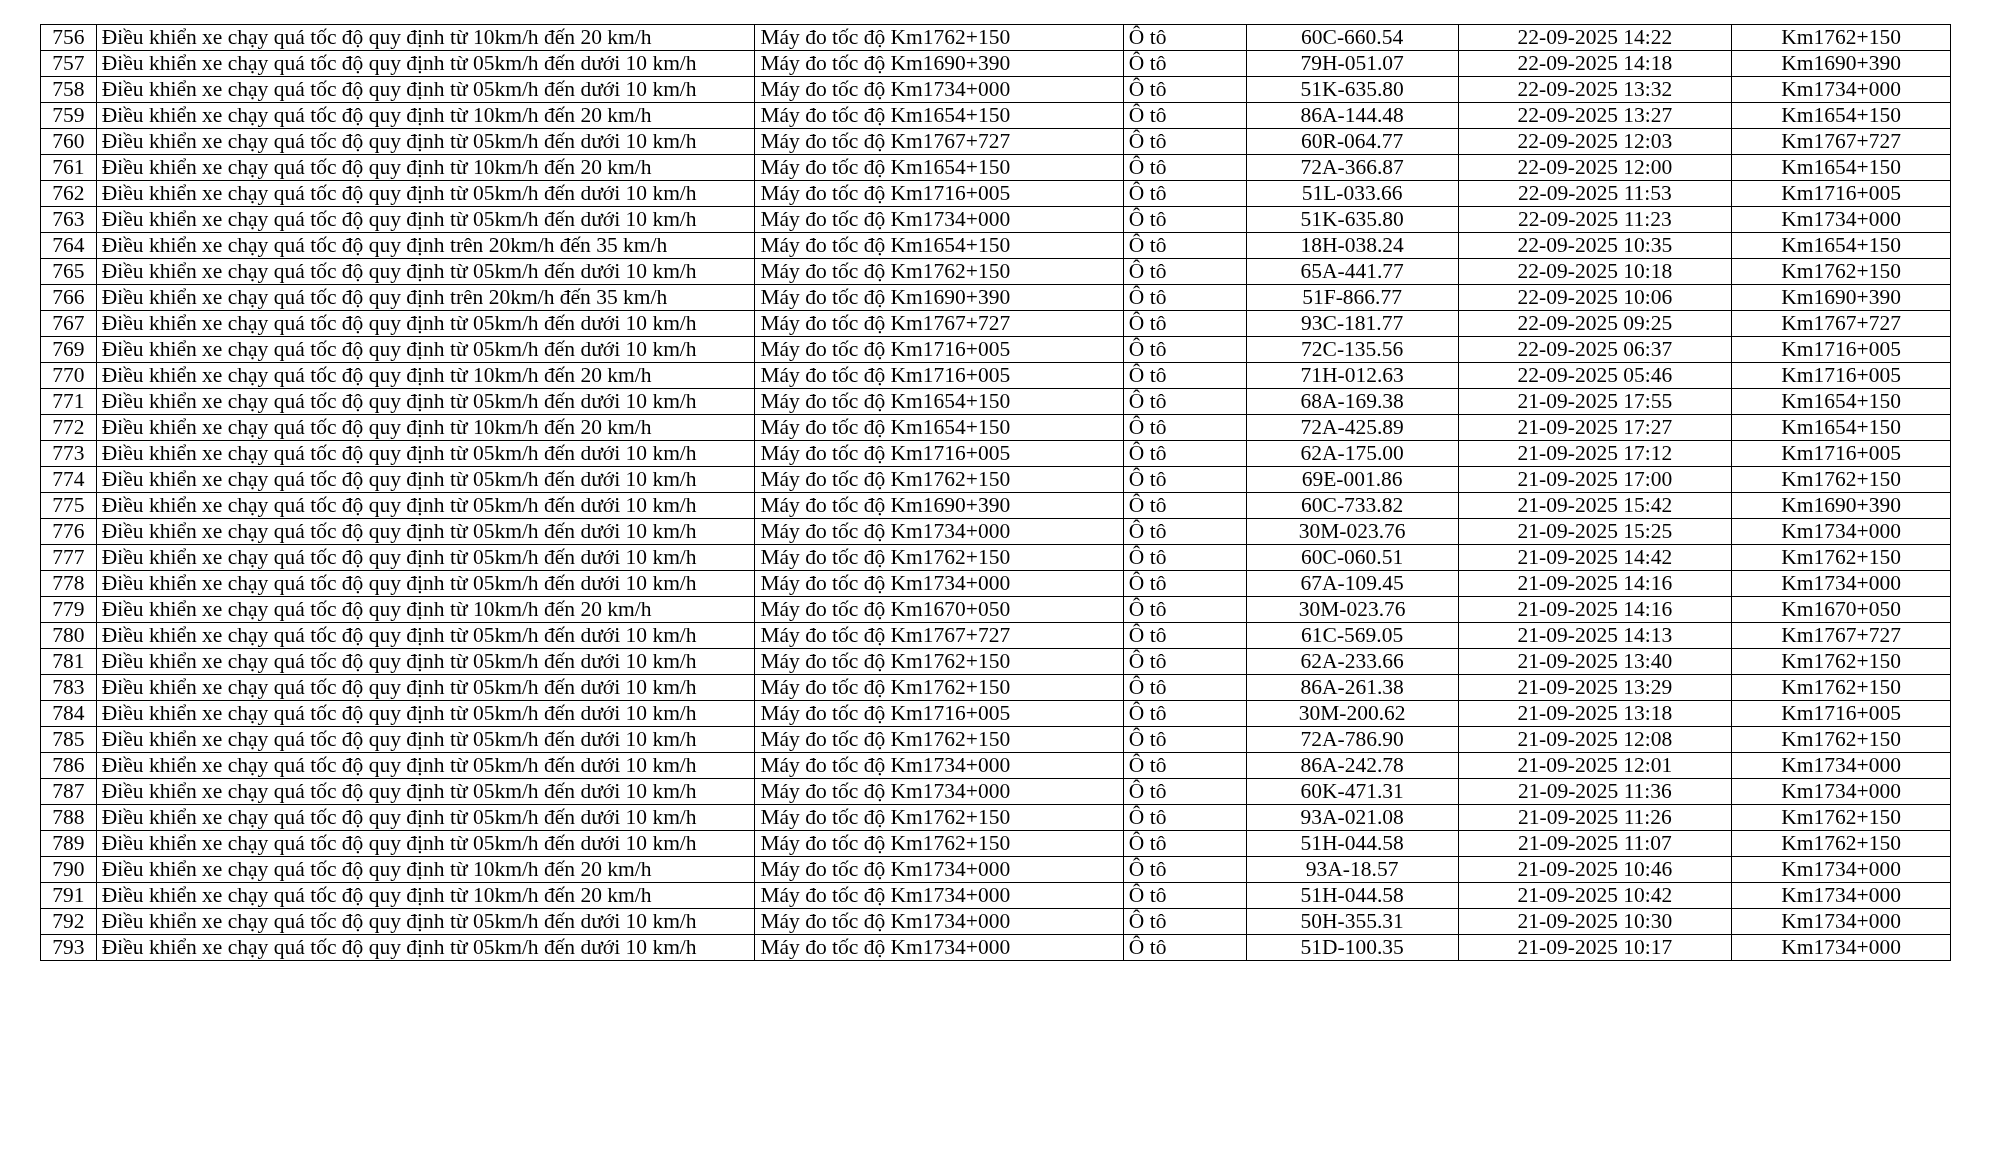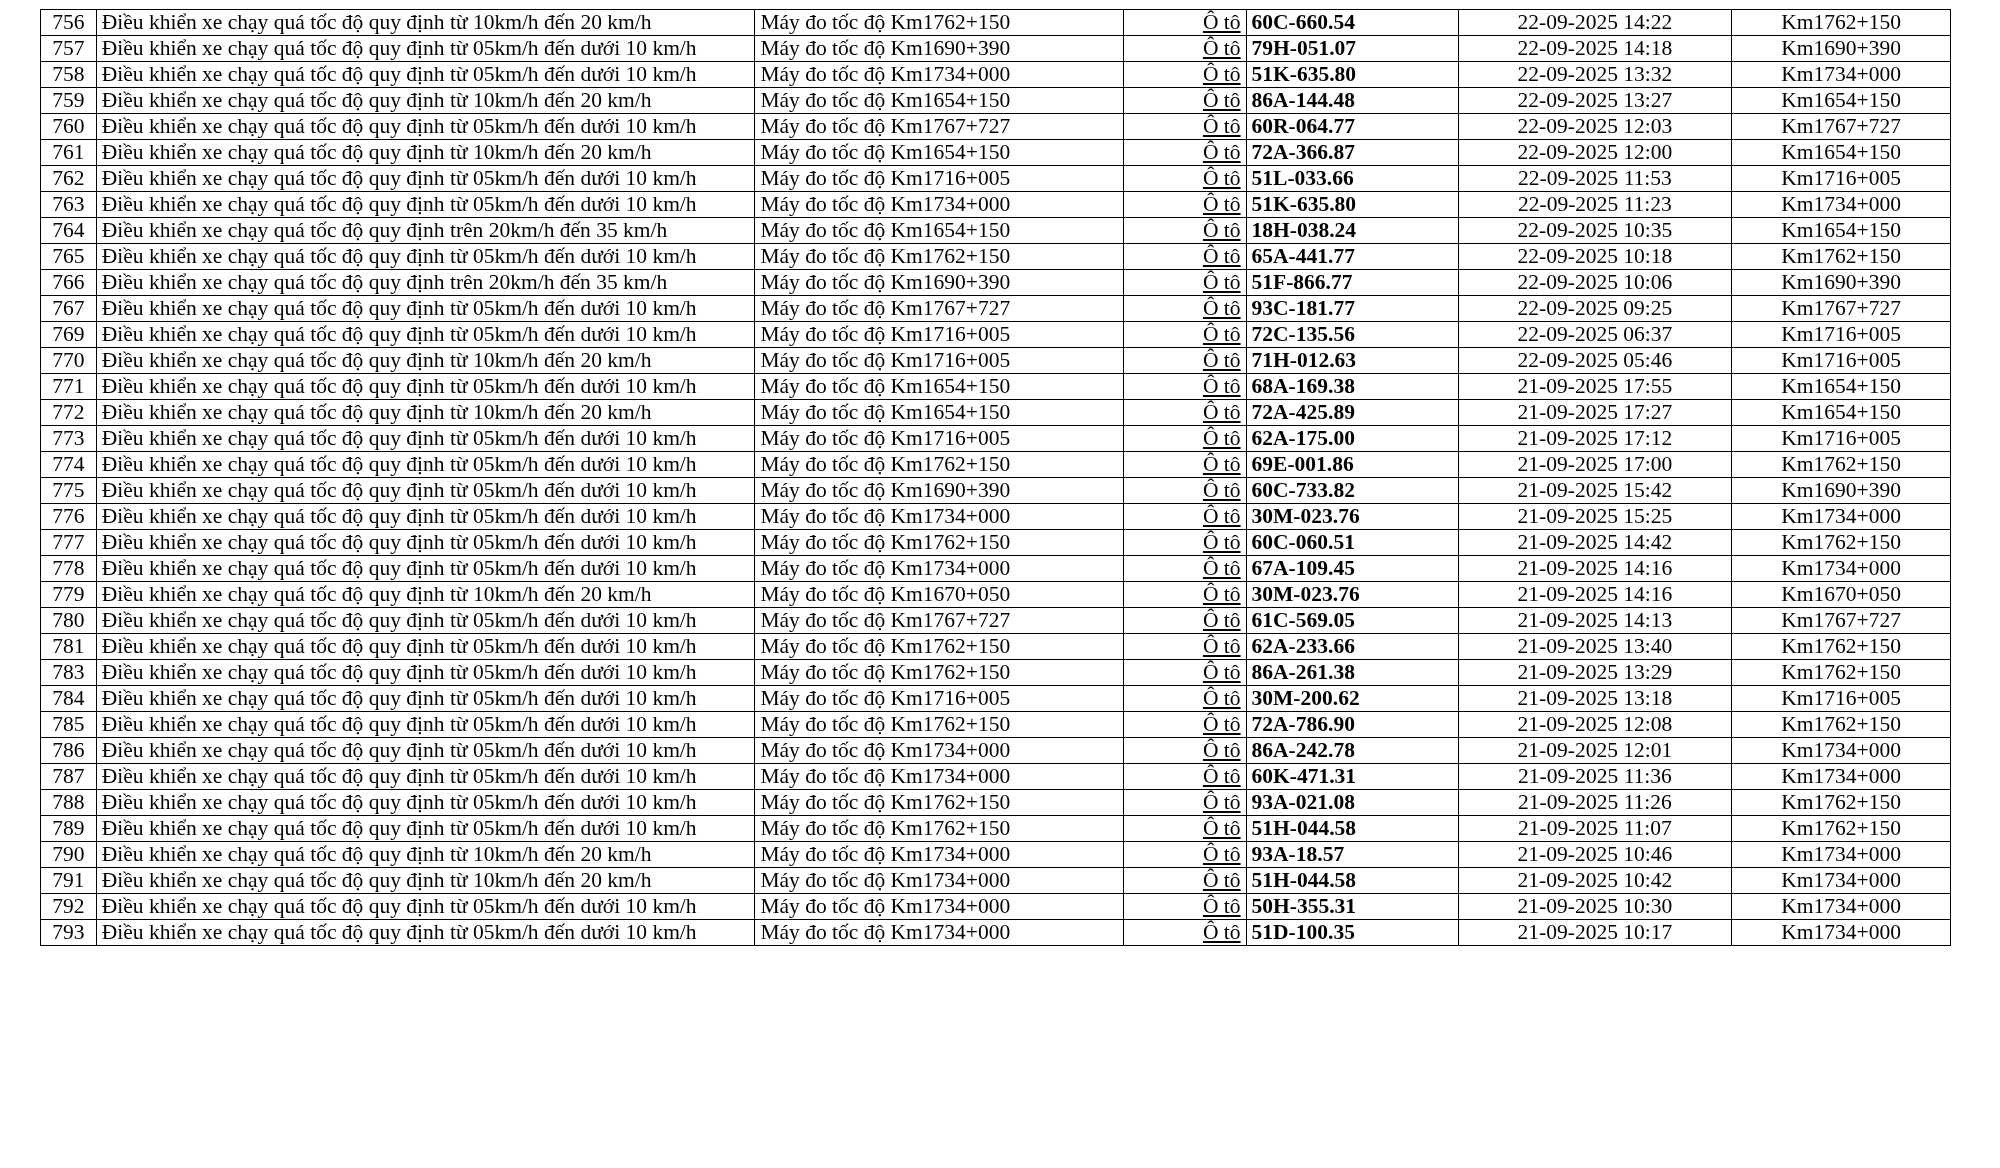--- a/index.html
+++ b/index.html
@@ -17,21 +17,21 @@
   }
   #sheet {
     position: relative;
     width: 2000px;
     height: 1168px;
     background: #ffffff;
   }
   table.violations {
     position: absolute;
     left: 40px;
-    top: 9px;
+    top: 24px;
     width: 1911px;
     border-collapse: collapse;
     table-layout: fixed;
     background: #d946ef;
   }
   table.violations col.c-stt      { width: 50px;  }
   table.violations col.c-desc     { width: 590px; }
   table.violations col.c-device   { width: 330px; }
   table.violations col.c-vehicle  { width: 110px; }
   table.violations col.c-plate    { width: 190px; }
@@ -55,26 +55,25 @@
   }
   td.cell-desc {
     text-align: left;
     padding-left: 8px;
   }
   td.cell-device {
     text-align: left;
     padding-left: 8px;
   }
   td.cell-vehicle {
-    text-align: right;
-    text-decoration: underline;
+    text-align: left;
   }
   td.cell-plate {
-    text-align: left;
-    font-weight: bold;
+    text-align: center;
+    font-weight: normal;
     padding-left: 8px;
   }
   td.cell-time {
     text-align: center;
     padding-left: 8px;
   }
   td.cell-location {
     text-align: center;
   }
 </style>

